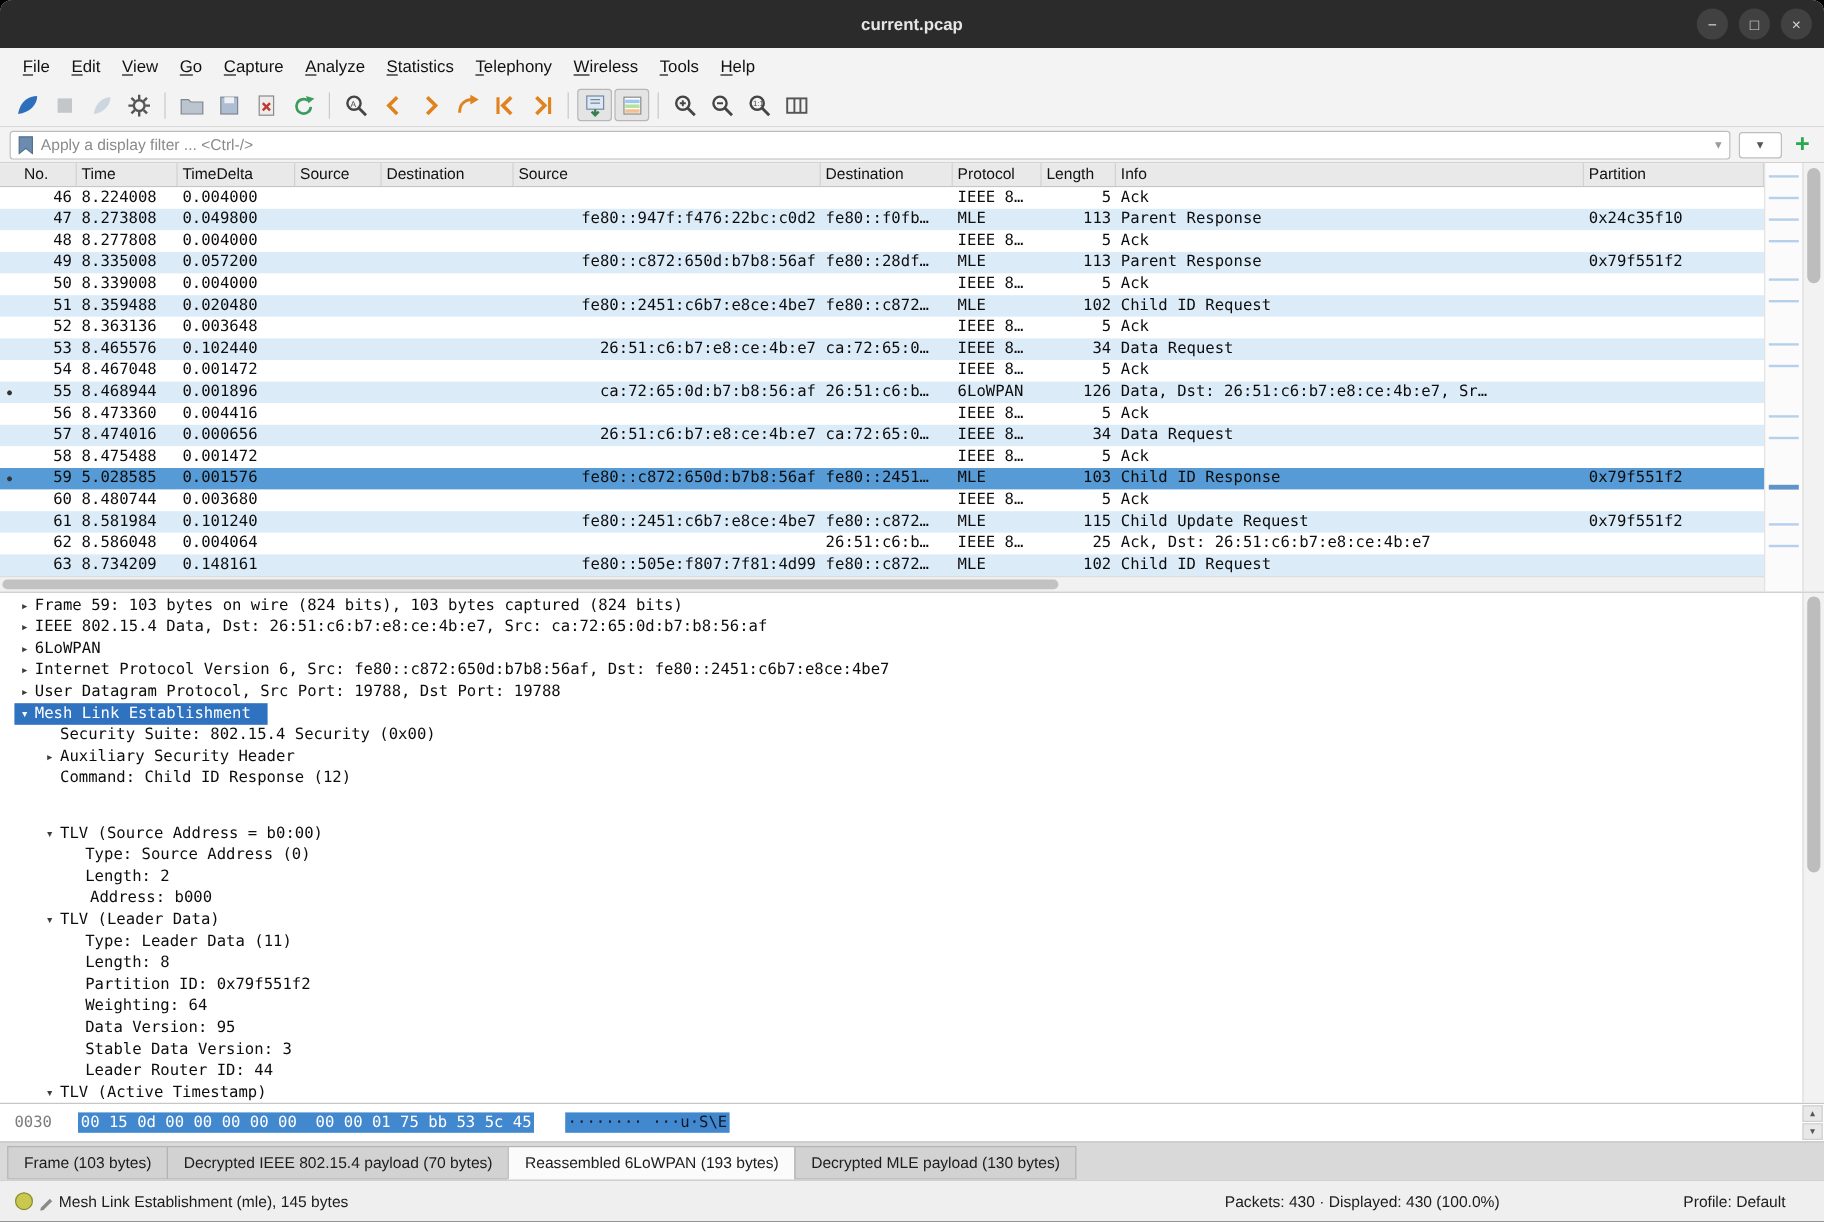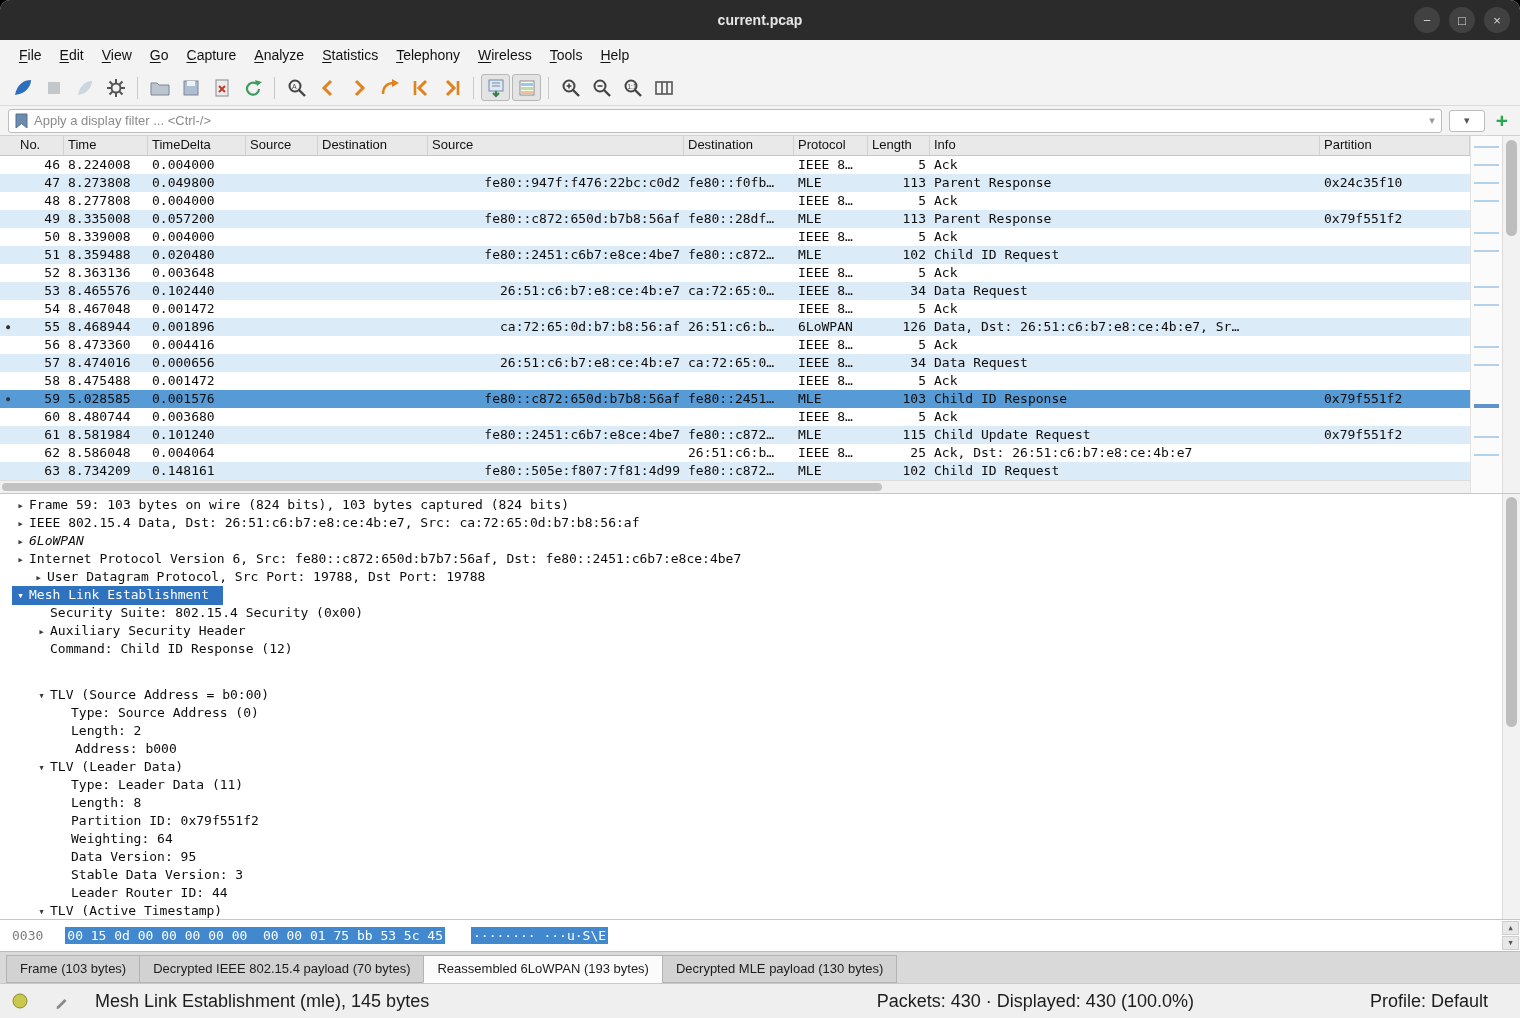--- a/index.html
+++ b/index.html
@@ -59,29 +59,29 @@
   .dline .arrow{display:inline-block;width:17px;text-align:center;color:#3c3c3c;font-size:11px;}
   .dwrap{display:inline-block;}
   .dline.selected .dwrap{background:var(--detail-selected);color:#fff;padding-right:14px;}
   .dline.selected .arrow{color:#fff;}
   .dt-vscroll{position:absolute;right:0;top:0;bottom:0;width:18px;background:#f2f2f2;border-left:1px solid #ddd;}
   .dt-vthumb{position:absolute;top:3px;left:3px;right:3px;height:54%;background:#bdbdbd;border-radius:7px;}
   
   .hexpane{flex:0 0 auto;height:32px;background:#fff;border-top:1px solid #c6c6c6;display:flex;align-items:center;padding-left:12px;font-family:"DejaVu Sans Mono",monospace;font-size:13px;position:relative;}
   .hexoffset{color:#7c7c7c;white-space:pre;}
   .hexbytes{white-space:pre;background:var(--hex-highlight);color:#fff;margin-left:22px;padding:1px 2px;}
-  .hexascii{white-space:pre;background:var(--hex-highlight);color:#ffffff;margin-left:26px;padding:1px 2px;}
+  .hexascii{white-space:pre;background:var(--hex-highlight);color:#0f172a;margin-left:26px;padding:1px 2px;}
   .hex-scroll{position:absolute;right:1px;top:1px;bottom:1px;width:17px;display:flex;flex-direction:column;gap:1px;}
   .hex-arrow{flex:1;background:#e8e8e8;border:1px solid #cfcfcf;font-size:7px;color:#555;display:flex;align-items:center;justify-content:center;}
   
   .tabsbar{flex:0 0 auto;height:32px;background:#d9d9d9;border-top:1px solid #bdbdbd;display:flex;align-items:flex-end;padding:3px 6px 0 6px;gap:0;}
   .btab{font-size:13px;color:#1c1c1c;padding:5px 13px 6px 13px;border:1px solid #b3b3b3;background:#d2d2d2;margin-right:-1px;white-space:nowrap;}
   .btab.active{background:#fbfbfb;border-bottom-color:#fbfbfb;}
   
-  .statusbar{flex:1;background:#efefef;border-top:1px solid #c9c9c9;display:flex;align-items:center;padding:0 12px;font-size:18px;color:#1c1c1c;gap:26px;}
+  .statusbar{flex:1;background:#efefef;border-top:1px solid #c9c9c9;display:flex;align-items:center;padding:0 12px;font-size:13px;color:#1c1c1c;gap:3px;}
   .sb-mid{margin-left:auto;}
   .sb-right{margin-left:150px;margin-right:20px;}
 </style>
 </head>
 <body>
 
 <div class="window">
 
   <div class="titlebar">
     <div class="wtitle">current.pcap</div>
@@ -539,23 +539,23 @@
       </div>
     <div class="pl-vscroll">
         <div class="vthumb"></div>
       </div>
   </div>
 
   <div class="details">
     <div class="dlines">
         <div class="dline" style="padding-left: 12px;"><span class="dwrap"><span class="arrow">▸</span><span>Frame 59: 103 bytes on wire (824 bits), 103 bytes captured (824 bits)</span></span></div>
         <div class="dline" style="padding-left: 12px;"><span class="dwrap"><span class="arrow">▸</span><span>IEEE 802.15.4 Data, Dst: 26:51:c6:b7:e8:ce:4b:e7, Src: ca:72:65:0d:b7:b8:56:af</span></span></div>
-        <div class="dline" style="padding-left: 12px; font-style: italic;"><span class="dwrap"><span class="arrow">▸</span><span>6LoWPAN</span></span></div>
-        <div class="dline" style="padding-left: 12px;"><span class="dwrap"><span class="arrow">▸</span><span>Internet Protocol Version 6, Src: fe80::c872:650d:b7b7:56af, Dst: fe80::2451:c6b7:e8ce:4be7</span></span></div>
-        <div class="dline" style="padding-left: 12px; margin-left: 18px;"><span class="dwrap"><span class="arrow">▸</span><span>User Datagram Protocol, Src Port: 19788, Dst Port: 19788</span></span></div>
+        <div class="dline" style="padding-left: 12px;"><span class="dwrap"><span class="arrow">▸</span><span>6LoWPAN</span></span></div>
+        <div class="dline" style="padding-left: 12px;"><span class="dwrap"><span class="arrow">▸</span><span>Internet Protocol Version 6, Src: fe80::c872:650d:b7b8:56af, Dst: fe80::2451:c6b7:e8ce:4be7</span></span></div>
+        <div class="dline" style="padding-left: 12px;"><span class="dwrap"><span class="arrow">▸</span><span>User Datagram Protocol, Src Port: 19788, Dst Port: 19788</span></span></div>
         <div class="dline selected" style="padding-left: 12px;"><span class="dwrap"><span class="arrow">▾</span><span>Mesh Link Establishment</span></span></div>
         <div class="dline" style="padding-left: 33px;"><span class="dwrap"><span class="arrow"></span><span>Security Suite: 802.15.4 Security (0x00)</span></span></div>
         <div class="dline" style="padding-left: 33px;"><span class="dwrap"><span class="arrow">▸</span><span>Auxiliary Security Header</span></span></div>
         <div class="dline" style="padding-left: 33px;"><span class="dwrap"><span class="arrow"></span><span>Command: Child ID Response (12)</span></span></div>
         <div class="dline" style="padding-left: 33px; margin-top: 28px;"><span class="dwrap"><span class="arrow">▾</span><span>TLV (Source Address = b0:00)</span></span></div>
         <div class="dline" style="padding-left: 54px;"><span class="dwrap"><span class="arrow"></span><span>Type: Source Address (0)</span></span></div>
         <div class="dline" style="padding-left: 54px;"><span class="dwrap"><span class="arrow"></span><span>Length: 2</span></span></div>
         <div class="dline" style="padding-left: 58px;"><span class="dwrap"><span class="arrow"></span><span>Address: b000</span></span></div>
         <div class="dline" style="padding-left: 33px;"><span class="dwrap"><span class="arrow">▾</span><span>TLV (Leader Data)</span></span></div>
         <div class="dline" style="padding-left: 54px;"><span class="dwrap"><span class="arrow"></span><span>Type: Leader Data (11)</span></span></div>

